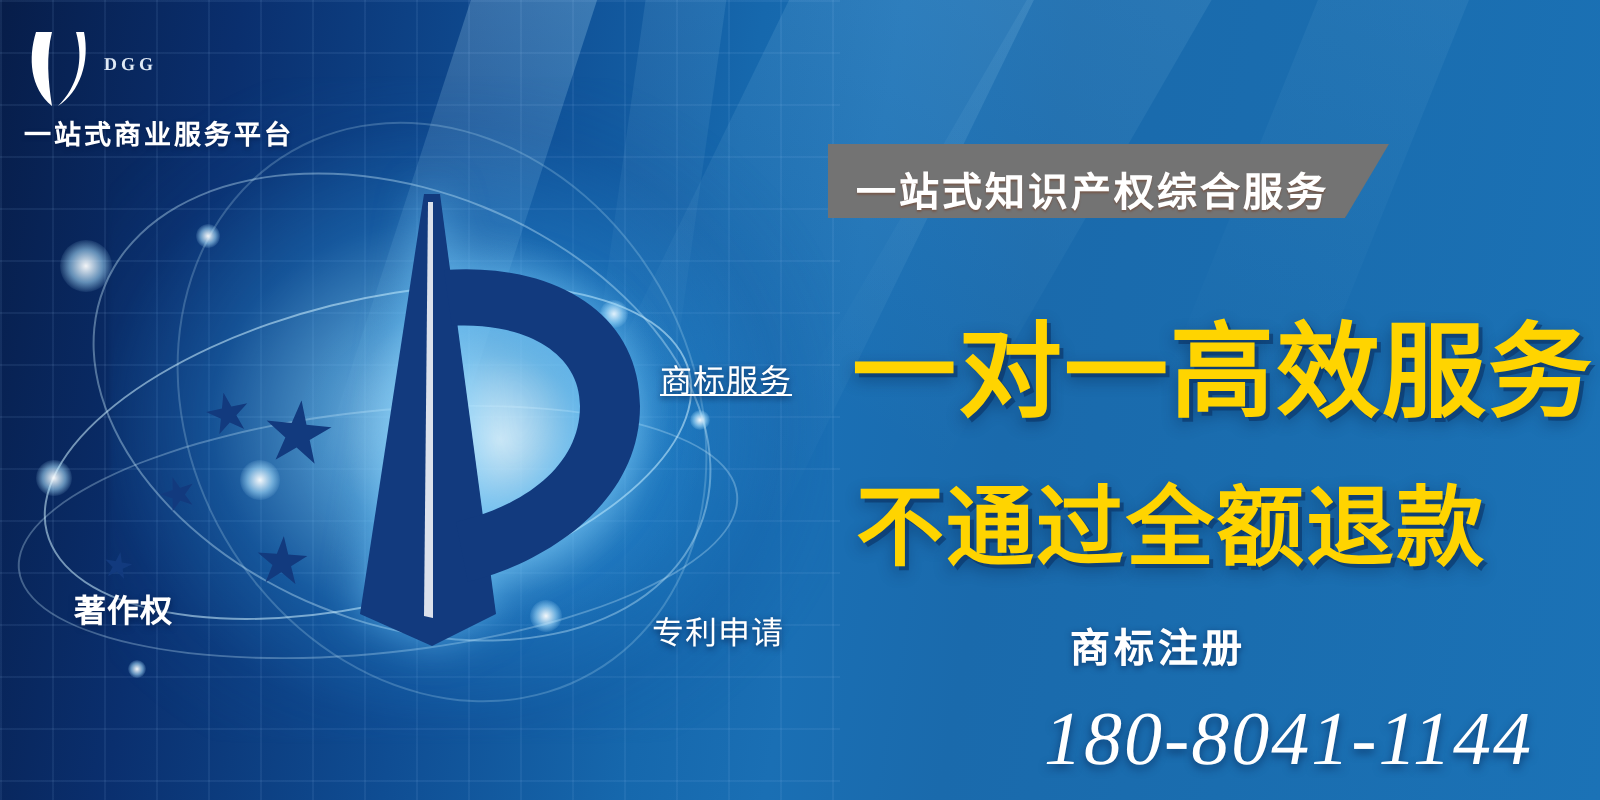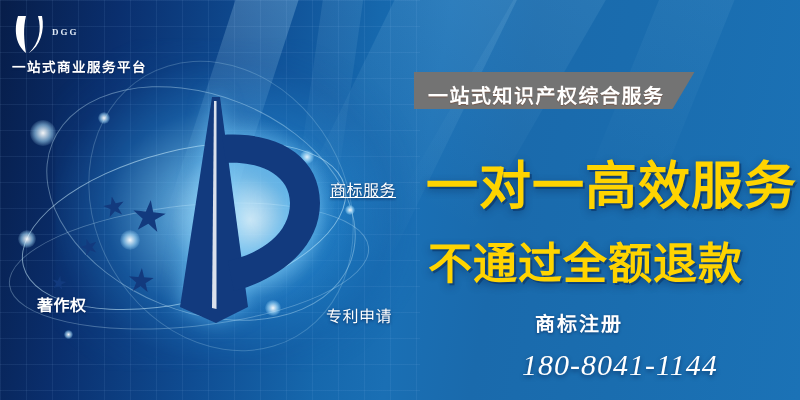--- a/index.html
+++ b/index.html
@@ -212,21 +212,21 @@
     font-size: 20px;
     font-weight: bold;
     letter-spacing: 2px;
     font-family: "DejaVu Sans", "Liberation Sans", sans-serif;
     text-shadow: 0 1px 3px rgba(0,25,70,0.6);
   }
   .hotline-number {
     position: absolute;
     left: 112px; top: 348px;
     color: #ffffff;
-    font-size: 30px;
+    font-size: 38px;
     font-style: italic;
     font-weight: normal;
     letter-spacing: 1px;
     font-family: "Liberation Serif", "DejaVu Serif", serif;
     text-shadow: 0 2px 4px rgba(0,25,70,0.55);
   }
 </style>
 </head>
 <body>
 

